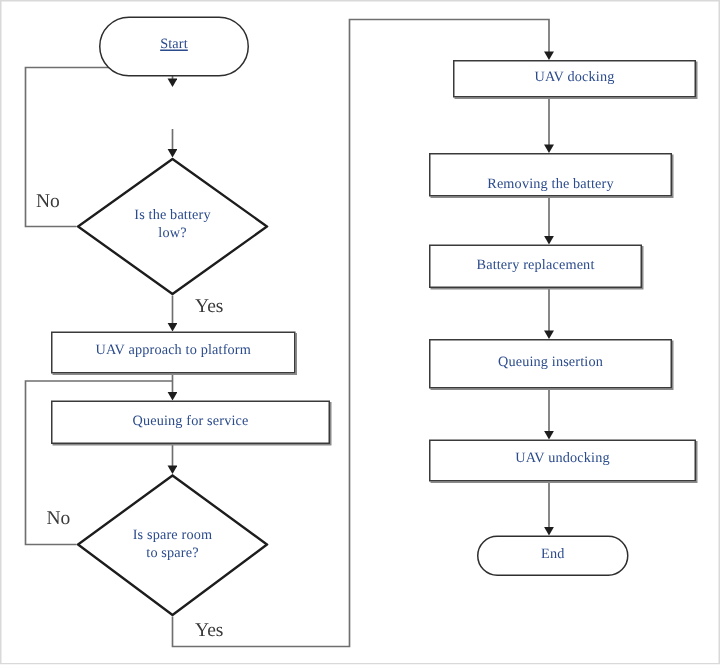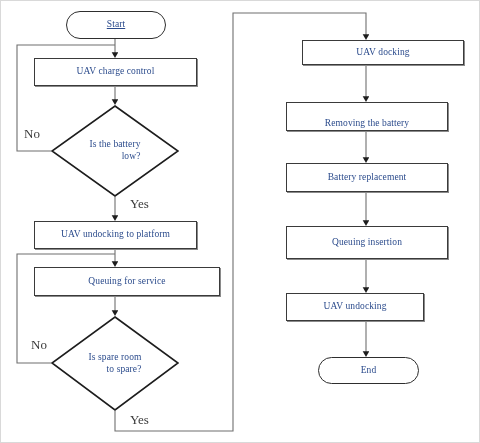--- a/index.html
+++ b/index.html
@@ -32,21 +32,21 @@
   }
   .term{
     border:1.4px solid #2e2e2e;
     border-radius:999px;
   }
   .diamond{
     background:transparent;
     border:none;
   }
   .diamond svg{position:absolute;left:0;top:0;}
-  .diamond .dlabel{position:relative;z-index:2;text-align:right;}
+  .diamond .dlabel{position:relative;z-index:2;}
   .edge-label{
     position:absolute;
     color:#3a3a3a;
     font-size:13px;
     font-family:"Liberation Serif", serif;
     z-index:4;
     white-space:nowrap;
   }
   #wires{position:absolute;left:0;top:0;width:480px;height:443px;z-index:1;}
 </style>
@@ -80,40 +80,37 @@
       <path d="M114,410 L114,430 L232,430 L232,12 L365,12 L365,37" marker-end="url(#ah)"></path>
 
       <path d="M365,64 L365,99" marker-end="url(#ah)"></path>
       <path d="M365,130 L365,160" marker-end="url(#ah)"></path>
       <path d="M365,191 L365,223" marker-end="url(#ah)"></path>
       <path d="M365,258 L365,290" marker-end="url(#ah)"></path>
       <path d="M365,320 L365,354" marker-end="url(#ah)"></path>
     </g>
   </svg>
 
-  <div class="node term" style="left:65px;top:10px;width:100px;height:28px;text-decoration:underline;">
+  <div class="node term" style="left:65px;top:10px;width:100px;height:40px;text-decoration:underline;">
     <span>Start</span>
   </div>
 
-  <div class="node proc" style="left:33px;top:57px;width:163px;height:28px;">
-    <span>UAV charge control</span>
-  </div>
 
   <div class="node diamond" style="left:50px;top:104px;width:128px;height:92px;">
     <svg width="128" height="92" viewBox="0 0 128 92" xmlns="http://www.w3.org/2000/svg">
       <polygon points="64,1 127,46 64,91 1,46" fill="#ffffff" stroke="#1d1d1d" stroke-width="1.6"></polygon>
     </svg>
     <div class="dlabel">
       <div>Is the battery</div>
       <div>low?</div>
     </div>
   </div>
 
   <div class="node proc" style="left:33px;top:220px;width:163px;height:28px;">
-    <span>UAV undocking to platform</span>
+    <span>UAV approach to platform</span>
   </div>
 
   <div class="node proc" style="left:33px;top:266px;width:186px;height:29px;">
     <span>Queuing for service</span>
   </div>
 
   <div class="node diamond" style="left:50px;top:315px;width:128px;height:95px;">
     <svg width="128" height="95" viewBox="0 0 128 95" xmlns="http://www.w3.org/2000/svg">
       <polygon points="64,1 127,47 64,94 1,47" fill="#ffffff" stroke="#1d1d1d" stroke-width="1.6"></polygon>
     </svg>
@@ -124,29 +121,29 @@
   </div>
 
   <div class="node proc" style="left:301px;top:39px;width:162px;height:25px;">
     <span>UAV docking</span>
   </div>
 
   <div class="node proc" style="left:285px;top:101px;width:162px;height:29px;align-items:flex-end;">
     <span>Removing the battery</span>
   </div>
 
-  <div class="node proc" style="left:285px;top:162px;width:162px;height:29px;">
+  <div class="node proc" style="left:285px;top:162px;width:142px;height:29px;">
     <span>Battery replacement</span>
   </div>
 
   <div class="node proc" style="left:285px;top:225px;width:162px;height:33px;">
     <span>Queuing insertion</span>
   </div>
 
-  <div class="node proc" style="left:285px;top:292px;width:138px;height:28px;">
+  <div class="node proc" style="left:285px;top:292px;width:178px;height:28px;">
     <span>UAV undocking</span>
   </div>
 
   <div class="node term" style="left:317px;top:356px;width:101px;height:27px;">
     <span>End</span>
   </div>
 
   <div class="edge-label" style="left:23px;top:125px;">No</div>
 
   <div class="edge-label" style="left:129px;top:195px;">Yes</div>

